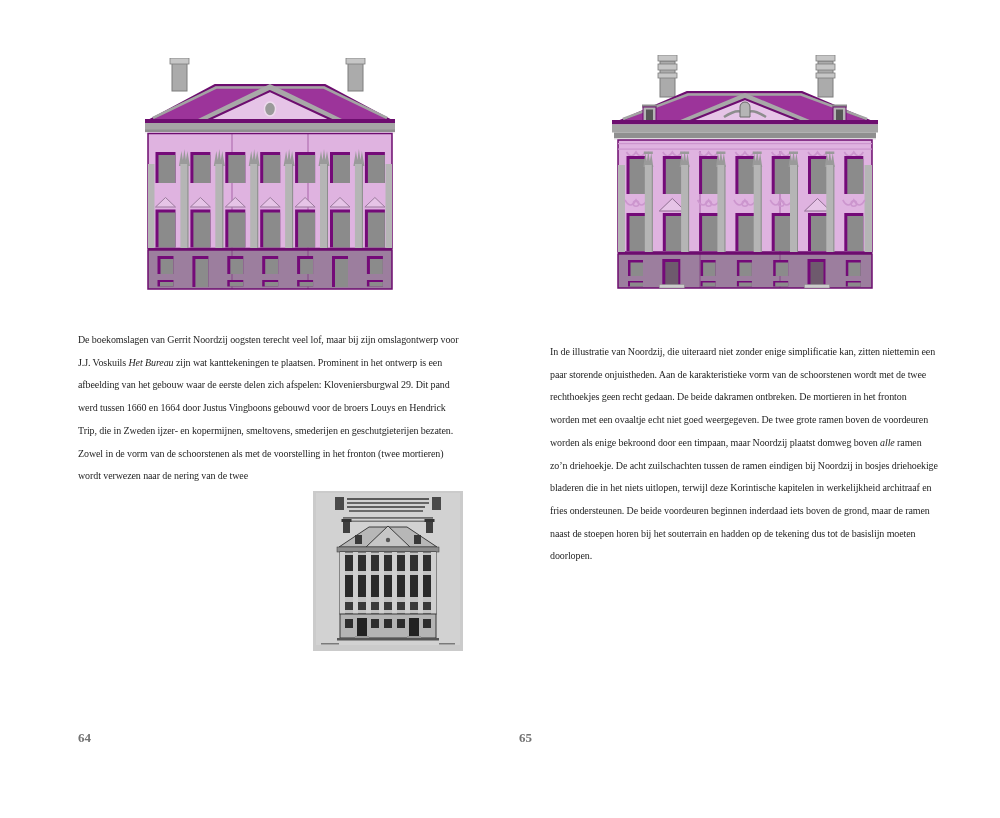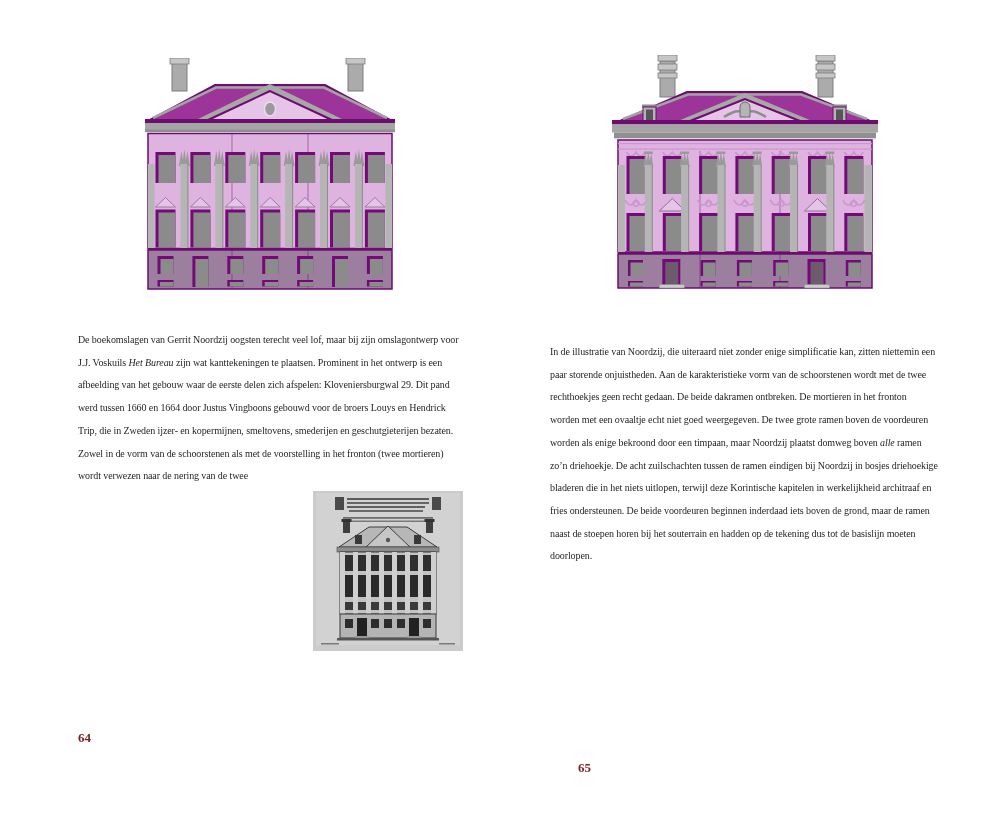--- a/index.html
+++ b/index.html
@@ -1,22 +1,22 @@
 <!DOCTYPE html>
 <html style="--paper: #ffffff; --text-color: #1f1f1f; --roof-purple: #9c349a; --outline-purple: #6d0d6f; --facade-pink: #dfb3e0; --tympanum-pink: #e6c4e7; --base-mauve: #9c7e9e; --frame-purple: #740a78; --glass-gray: #8b8b8b; --stone-gray: #b5b5b5; --capital-gray: #9a9a9a; --cornice-gray: #a5a5a5; --cornice-dark: #8f8f8f; --chimney-gray: #ababab; --swag-pink: #cc96ce; --step-gray: #cccccc;"><head>
 <meta charset="utf-8">
 <style>
   html,body{margin:0;padding:0;background:#fff;}
   .page{position:relative;width:1000px;height:818px;background:var(--paper,#fff);overflow:hidden;
         font-family:"Liberation Serif","DejaVu Serif",serif;color:var(--text-color,#212121);}
   .bodytext{font-size:10px;line-height:22.7px;letter-spacing:-0.1px;text-align:left;}
   .col-left{position:absolute;left:78px;top:329px;width:385px;}
   .col-right{position:absolute;left:550px;top:329px;width:388px;margin-top:12px;}
-  .pagenum{position:absolute;top:730px;font-size:13px;font-weight:bold;color:#7f1d1d;}
-  .pagenum.left{left:78px;} .pagenum.right{left:578px;margin-top:30px;}
+  .pagenum{position:absolute;top:730px;font-size:13px;font-weight:bold;color:#737373;}
+  .pagenum.left{left:78px;} .pagenum.right{left:519px;}
   .illus-left{position:absolute;left:145px;top:58px;}
   .illus-right{position:absolute;left:612px;top:55px;}
   .engraving{float:right;margin:3px 0 6px 10px;}
   .it{font-style:italic;}
   
   .cRoof{fill:var(--roof-purple);stroke:var(--outline-purple);stroke-width:2;}
   .cRidge{fill:none;stroke:#a3a3a3;stroke-width:2.5;}
   .cFacade{fill:var(--facade-pink);stroke:var(--outline-purple);stroke-width:1.5;}
   .cBase{fill:var(--base-mauve);stroke:var(--outline-purple);stroke-width:1.5;}
   .cTymp{fill:var(--tympanum-pink);}

